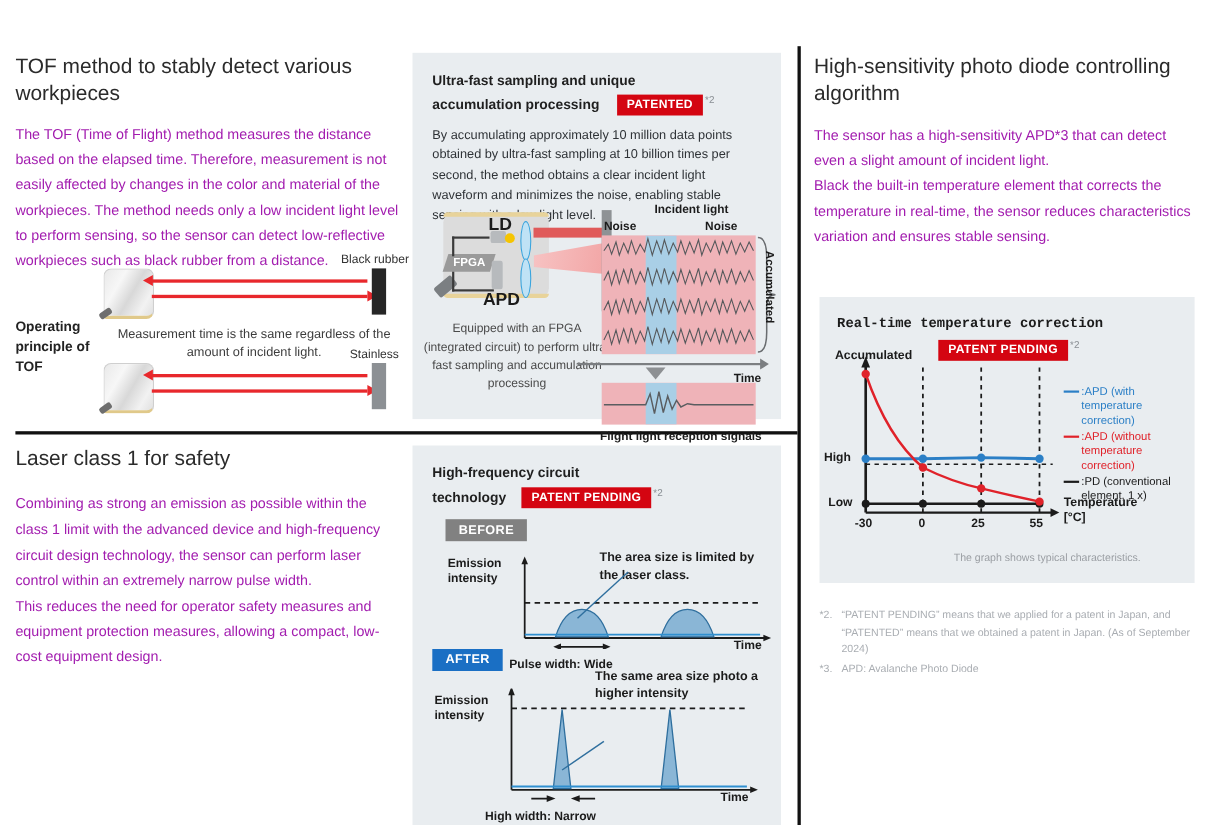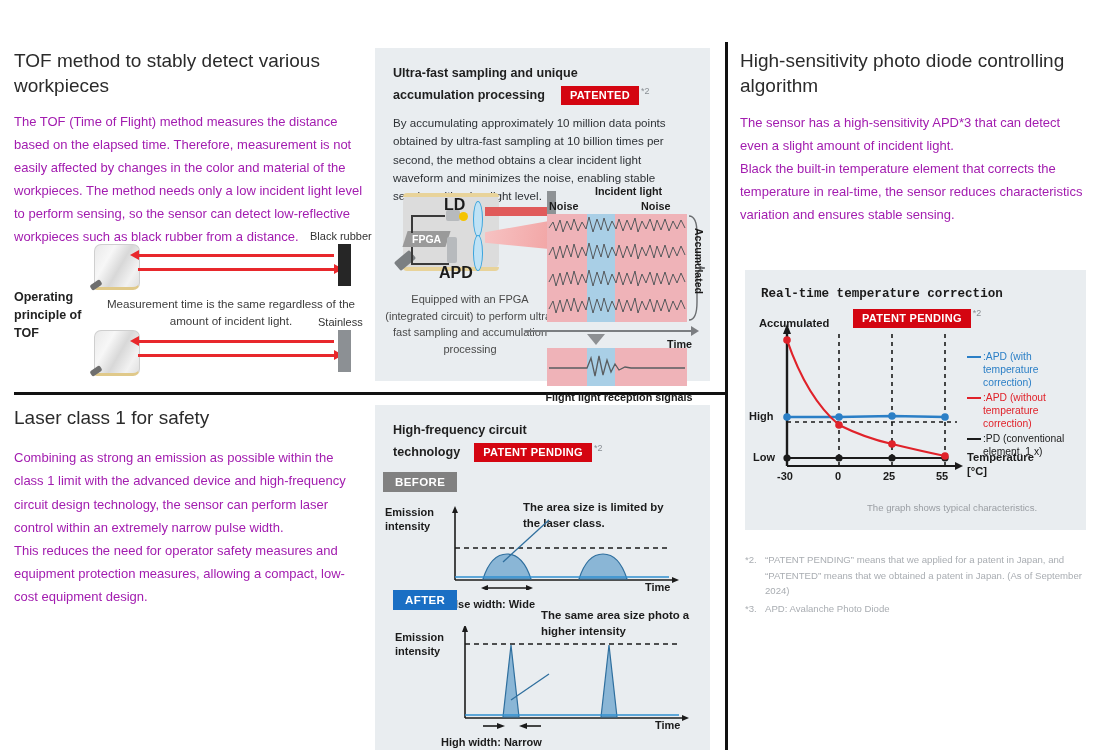--- a/index.html
+++ b/index.html
@@ -281,21 +281,21 @@
     <div style="position:absolute; left:18px; top:16px; width:306px;">
       <div class="panel-head">High-frequency circuit</div>
       <div style="display:flex; align-items:center; gap:14px; margin-top:2px;">
         <span class="panel-head">technology</span>
         <span style="white-space:nowrap;">
           <span class="badge">PATENT PENDING</span><span class="sup">*2</span>
         </span>
       </div>
     </div>
 
-    <div style="position:absolute; left:8px; top:67px; width:300px; height:122px;">
+    <div style="position:absolute; left:30px; top:67px; width:300px; height:122px;">
       <span class="tag-before">BEFORE</span>
       <div class="axis-lbl" style="left:2px; top:33px; width:58px;">Emission intensity</div>
       <div class="note-lbl" style="left:140px; top:28px; width:160px;">The area size is limited by the laser class.</div>
       <svg width="300" height="86" style="position:absolute; left:0; top:32px;">
         <line x1="72" y1="8" x2="72" y2="76" stroke="#1b1b1b" stroke-width="1.6"></line>
         <polygon points="72,2 69,9 75,9" fill="#1b1b1b"></polygon>
         <line x1="72" y1="76" x2="290" y2="76" stroke="#1b1b1b" stroke-width="1.6"></line>
         <polygon points="296,76 289,73 289,79" fill="#1b1b1b"></polygon>
         <line x1="72" y1="44" x2="286" y2="44" stroke="#1b1b1b" stroke-width="1.6" stroke-dasharray="5,4"></line>
         <path d="M100 75 Q108 50 124 50 Q140 50 148 75 Z" fill="#8ab6d6" stroke="#2f6f9e" stroke-width="1.2"></path>

